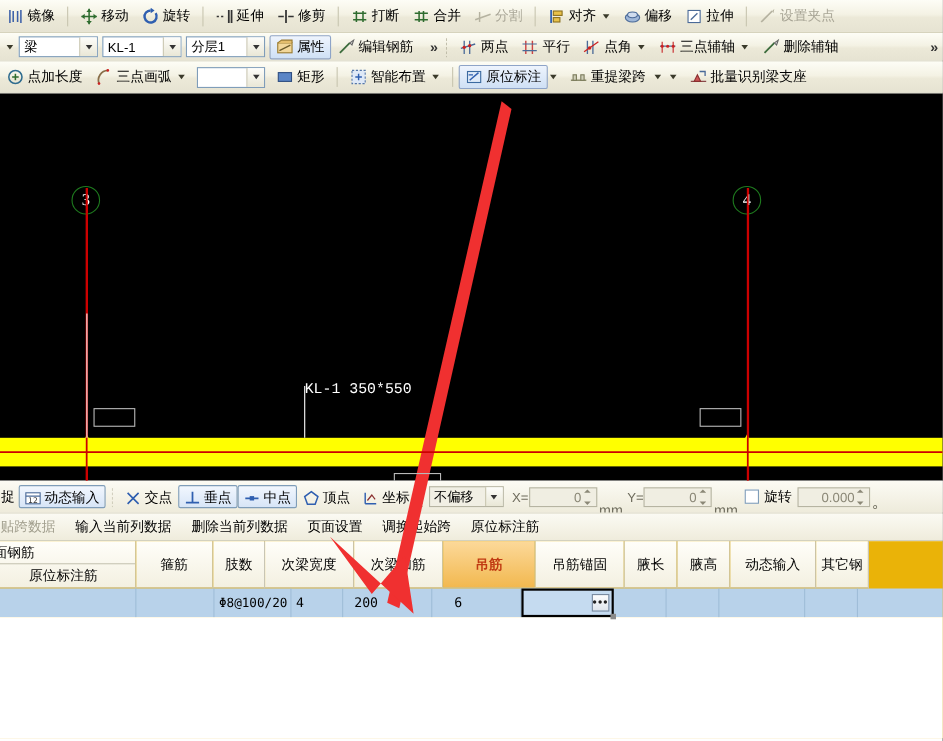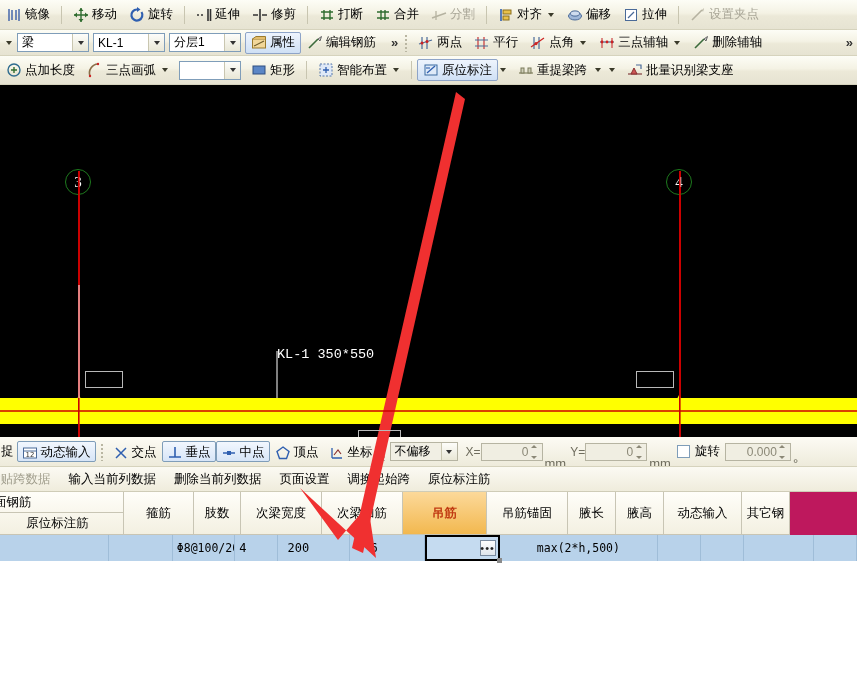--- a/index.html
+++ b/index.html
@@ -113,21 +113,21 @@
   
   .menubar{
     position:relative;width:857px;height:25px;box-sizing:border-box;
     background:linear-gradient(to bottom,#fbfaf3,#efecdc);
     border-bottom:1px solid #cfccb7;
     display:flex;align-items:center;white-space:nowrap;overflow:hidden;
   }
   .menubar .mi{font-size:12.5px;padding:0 9px;color:#000;}
   .menubar .mi.dim{color:#a19e8d;}
 
-  .grid{position:relative;width:857px;background:#be185d;}
+  .grid{position:relative;width:857px;background:#eab308;}
   .hdr{display:flex;height:43px;width:857px;box-sizing:border-box;}
   .hcell{
     box-sizing:border-box;border-right:1px solid #c8c5b4;border-bottom:1px solid #c8c5b4;
     background:linear-gradient(to bottom,#fffef9,#f3f0e1);
     display:flex;align-items:center;justify-content:center;
     font-size:12.5px;overflow:hidden;
   }
   .hcell.split{flex-direction:column;align-items:stretch;justify-content:flex-start;padding:0;}
   .hcell.split .top{
     height:21px;display:flex;align-items:center;justify-content:flex-start;padding-left:2px;
@@ -625,21 +625,20 @@
       <div class="cell" style="width:71px"></div>
       <div class="cell" style="width:70px;font-size:11.5px">Φ8@100/20</div>
       <div class="cell" style="width:47px">4</div>
       <div class="cell" style="width:81px;padding-left:10px">200</div>
       <div class="cell" style="width:81px;padding-left:20px">6</div>
       <div class="activecell" style="width:84px">
         <span style="flex:1"></span>
         <span class="ellbtn">•••</span>
         <span class="grip"></span>
       </div>
-      <div class="cell center" style="width:179px;font-size:11.5px">max(2*h,500)</div>
       <div class="cell" style="width:48px"></div>
       <div class="cell" style="width:48px"></div>
       <div class="cell" style="width:78px"></div>
       <div class="cell" style="width:48px"></div>
     </div>
     <div class="blank"></div>
   </div>
 
   <svg class="arrow" viewBox="0 0 857 674">
     <polygon points="456,92 465,99 363,553 352,548" fill="#f03030"></polygon>

